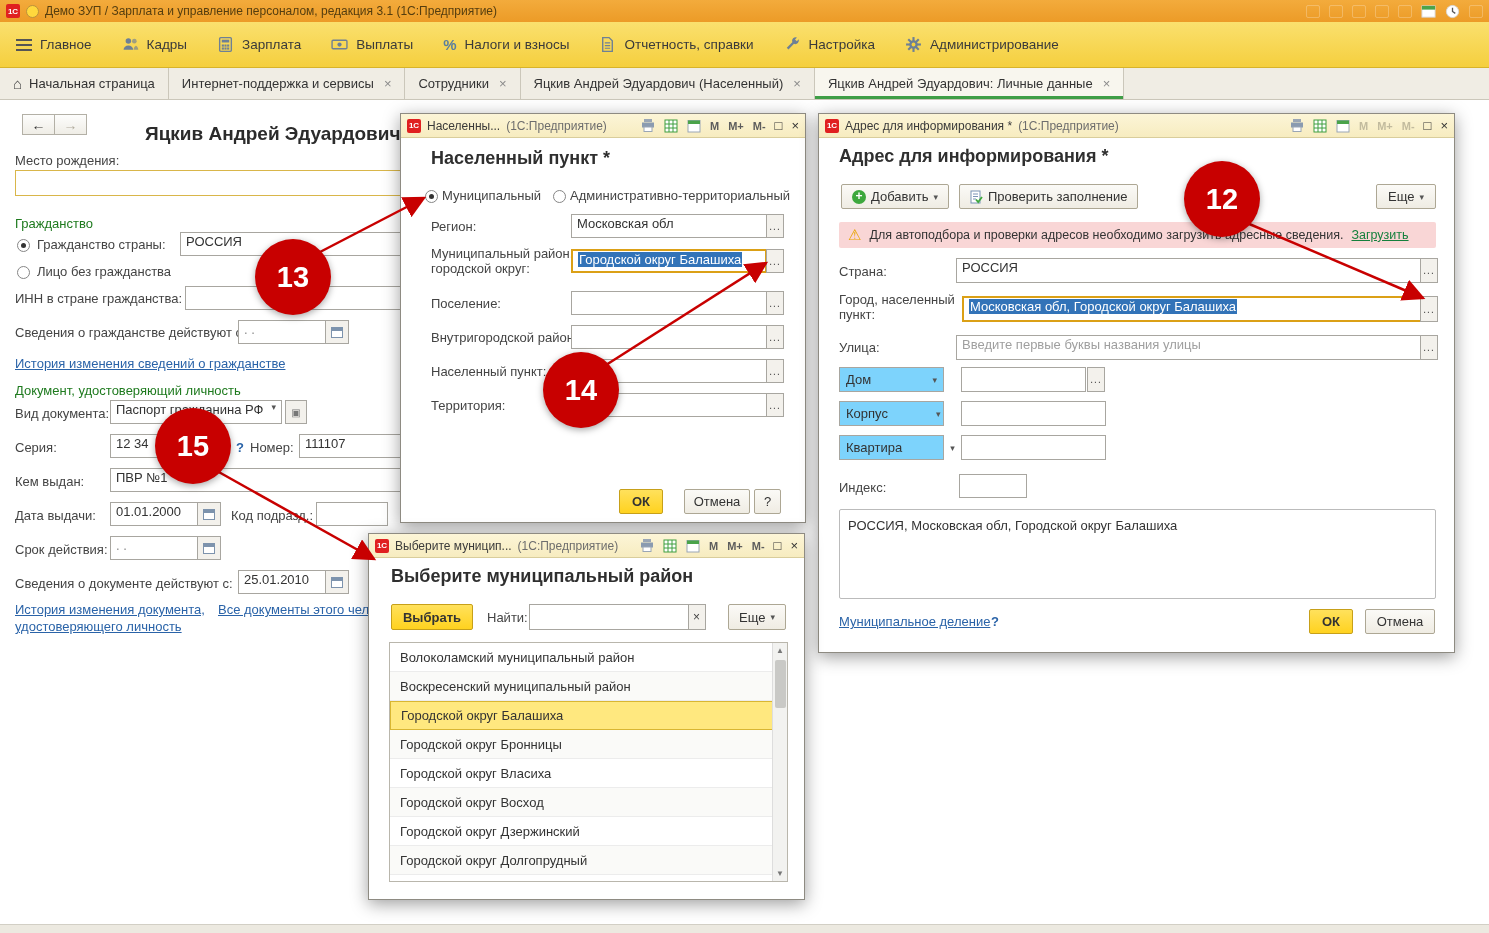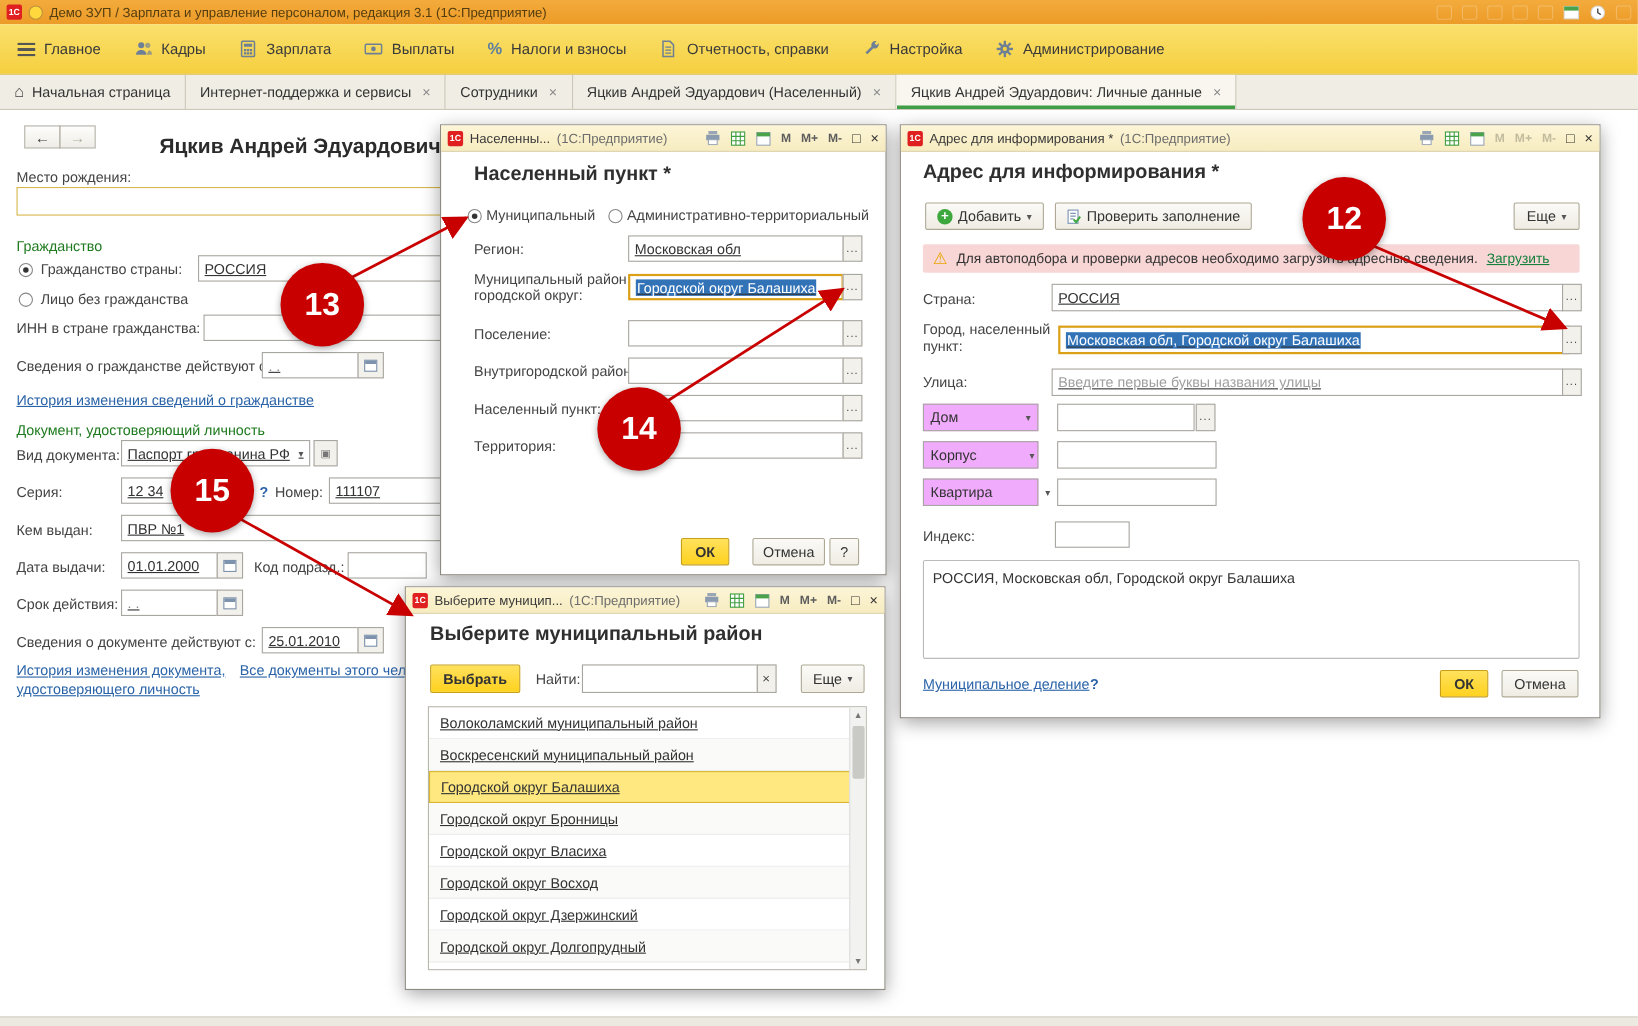--- a/index.html
+++ b/index.html
@@ -41,43 +41,43 @@
   .tab.active { background:#f8f6ee; box-shadow:inset 0 -3px 0 #3f9e46; }
   .tab .x { color:#8a8a8a; font-size:13px; margin-left:3px; }
   .home-g { font-size:15px; color:#444; }
 
   
   .lbl { position:absolute; font-size:13px; color:#444; white-space:nowrap; }
   .green { color:#1e7a1e; }
   .link { position:absolute; color:#2a63a8; text-decoration:underline;
     font-size:13px; white-space:nowrap; cursor:pointer; }
   .input { position:absolute; height:24px; border:1px solid #a8a6a0; background:#fff;
-    display:flex; align-items:center; padding:1px 5px; font-size:13px;
-    white-space:nowrap; overflow:hidden;text-decoration:underline; }
+    display:flex; align-items:flex-start; padding:1px 5px; font-size:13px;
+    white-space:nowrap; overflow:hidden; }
   .input.focused { border:2px solid #dba016; }
   .input .ph { color:#9f9f9f; }
   .input .dim { color:#8d8d8d; }
   .sel { background:#3273b8; color:#fff; padding:0 1px; }
   .dots { position:absolute; width:18px; height:24px; border:1px solid #a8a6a0;
     background:#f3f1ec; color:#444; font-size:10px; letter-spacing:1px;
     display:flex; align-items:center; justify-content:center; cursor:pointer; }
   .calbtn { position:absolute; width:24px; height:24px; border:1px solid #a8a6a0;
     background:#f3f1ec; display:flex; align-items:center; justify-content:center; cursor:pointer; }
   .calg { width:12px; height:11px; border:1px solid #7d93ad;
     background:linear-gradient(#7d93ad 0 3px,#fff 3px); }
   .btn { position:absolute; height:25px; border:1px solid #ada794; border-radius:2px;
     background:linear-gradient(#fbfaf7,#efece3); display:flex; align-items:center;
     justify-content:center; gap:5px; padding:0 10px; font-size:13px; color:#333; cursor:pointer; }
   .btn.yellow { background:linear-gradient(#ffe15c,#ffd21f); border-color:#c7a019; font-weight:bold;text-align:right; }
   .caret { font-size:9px; color:#555; }
   .radio { position:absolute; width:13px; height:13px; border-radius:50%;
     border:1px solid #868686; background:#fff; }
   .radio.on::after { content:""; position:absolute; left:3px; top:3px; width:5px;
     height:5px; border-radius:50%; background:#333; }
-  .combo { position:absolute; height:25px; border:1px solid #a8a6a0; background:#f0abfc;
+  .combo { position:absolute; height:25px; border:1px solid #a8a6a0; background:#7dd3fc;
     display:flex; align-items:center; padding:0 6px; font-size:13px;gap:48px; }
   .combo .caret { margin-left:auto; }
 
   
   .dlg { position:absolute; background:#fff; border:1px solid #8e8b82;
     box-shadow:0 4px 16px rgba(0,0,0,.38); }
   .dlg-tb { position:absolute; left:0; top:0; right:0; height:24px;
     background:linear-gradient(#fcf5d7,#f7ecc0); border-bottom:1px solid #d9cd9c;
     display:flex; align-items:center; gap:6px; padding:0 6px; font-size:12px; color:#3a3a3a; }
   .dlg-suffix { color:#6d6d6d; }
@@ -87,21 +87,21 @@
   .wbtn { font-size:13px; color:#333; cursor:pointer; }
   .dlg-header { position:absolute; font-size:18px; font-weight:600; color:#2f2f2f; white-space:nowrap; }
 
   
   .warnbar { position:absolute; background:#f9d6d6; border-radius:2px; display:flex;
     align-items:center; gap:8px; padding:0 9px; height:26px; font-size:12.5px; color:#333; }
   .warn-ic { color:#e8a500; font-size:15px; }
   .inline-link { color:#15803d; text-decoration:underline; cursor:pointer; }
 
   
-  .list { position:absolute; border:1px solid #b9b6ac; background:#fff; overflow:hidden;text-decoration:underline; }
+  .list { position:absolute; border:1px solid #b9b6ac; background:#fff; overflow:hidden; }
   .row { height:29px; display:flex; align-items:center; padding:0 10px;
     border-bottom:1px solid #ececec; font-size:13px; color:#333; width:384px; }
   .row.alt { background:#fafaf8; }
   .row.selected { background:#ffe87f; border:1px solid #d9b632; height:29px; }
   .vscroll { position:absolute; top:0; right:0; width:15px; bottom:0;
     background:#f2f2f0; border-left:1px solid #ddd; }
   .varrow { position:absolute; left:0; width:14px; height:15px; font-size:8px;
     color:#777; display:flex; align-items:center; justify-content:center; }
   .vthumb { position:absolute; left:2px; width:11px; background:#c9c9c6;
     border-radius:2px; }

